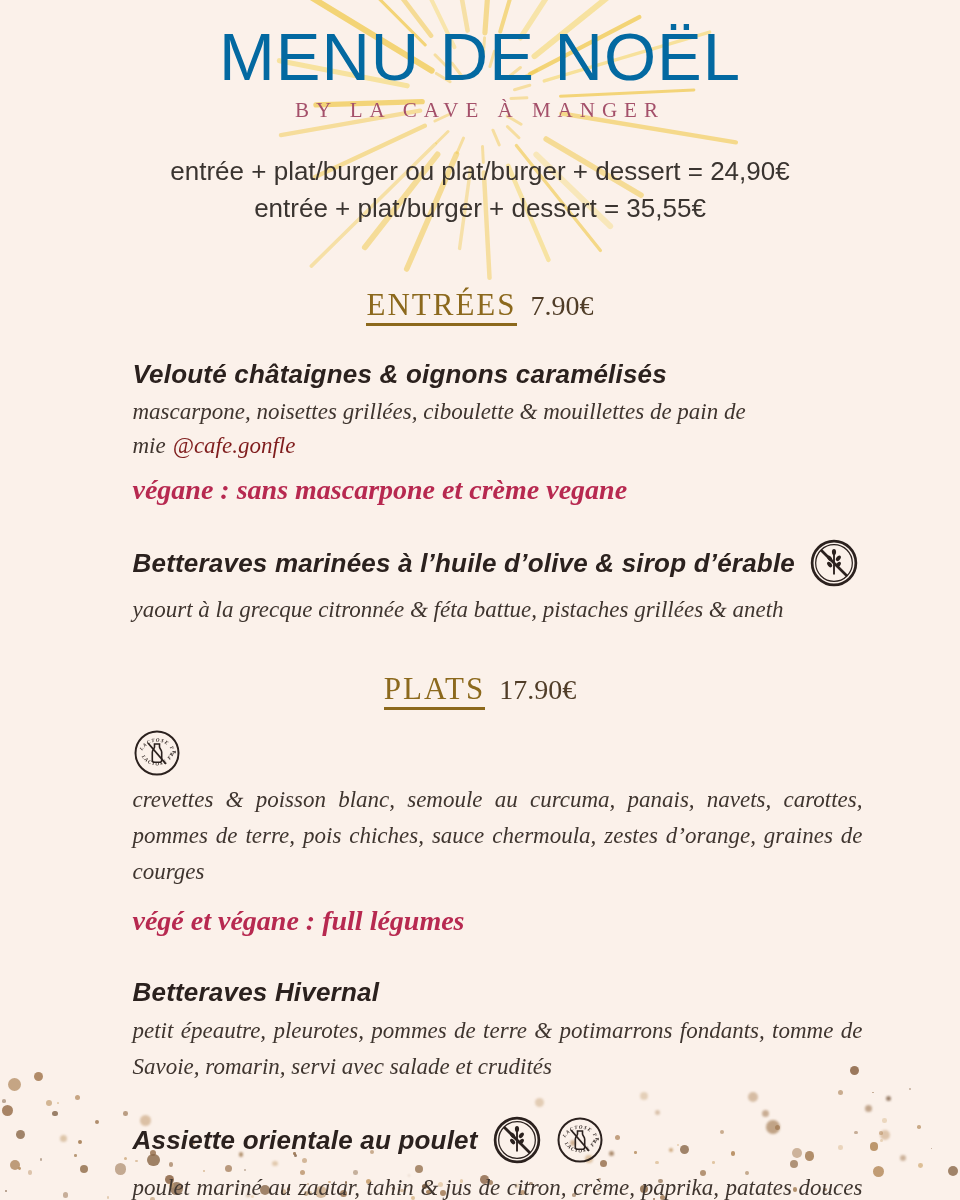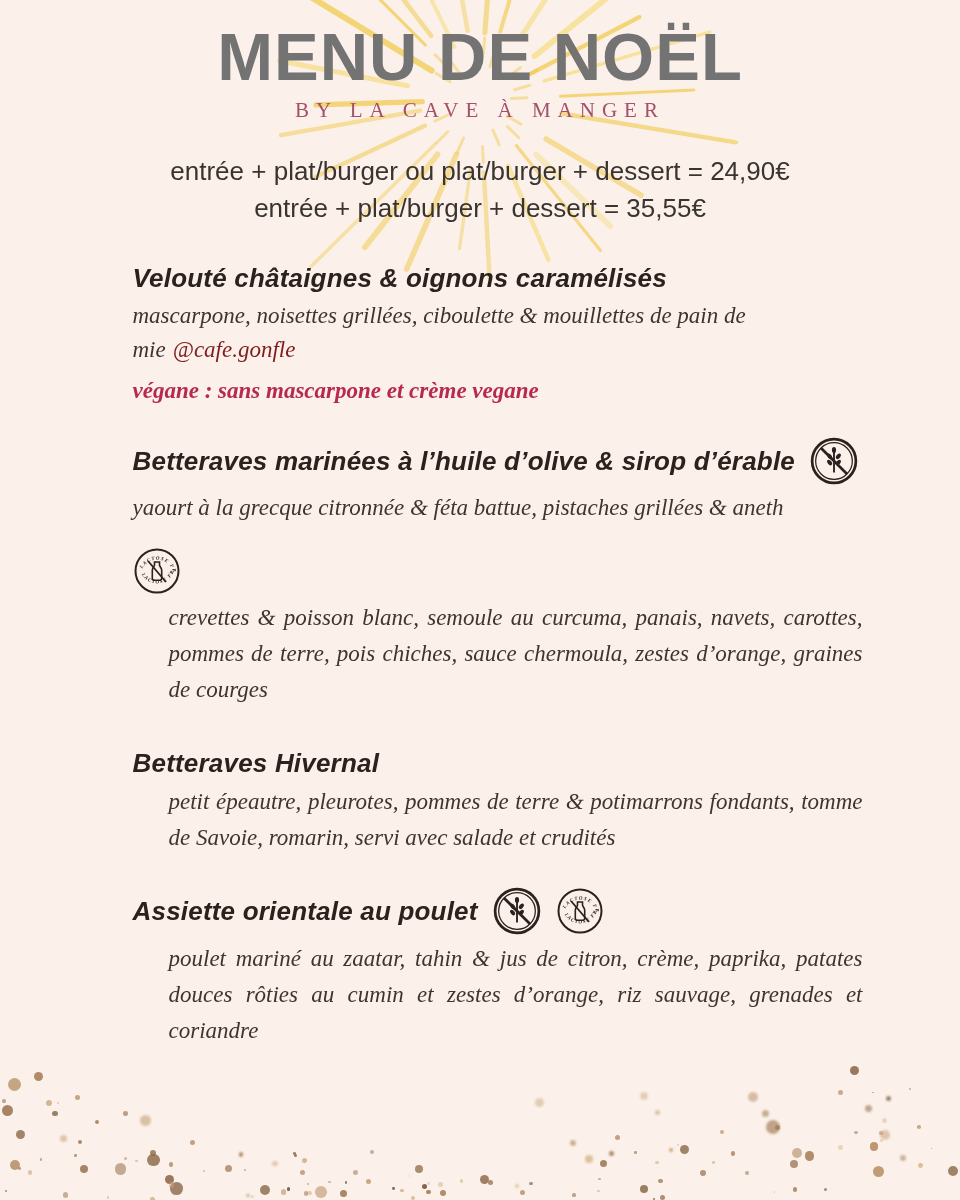--- a/index.html
+++ b/index.html
@@ -8,22 +8,22 @@
     position:relative; width:960px; height:1200px; margin:0 auto;
     background:#fbf1ea; overflow:hidden;
     font-family:"Liberation Sans", sans-serif; color:#2e2522;
   }
   .decor { position:absolute; pointer-events:none; }
   #firework { left:150px; top:-40px; }
   .content { position:relative; z-index:2; }
 
   header { text-align:center; padding-top:22px; }
   .title {
-    font-size:67px; font-weight:bold; letter-spacing:1px; line-height:1.05;
-    color:#737373; font-family:"Liberation Sans", sans-serif;
+    font-size:67px; font-weight:normal; letter-spacing:1px; line-height:1.05;
+    color:#0369a1; font-family:"Liberation Sans", sans-serif;
   }
   .subtitle {
     margin-top:6px; font-family:"Liberation Serif", serif;
     font-size:21px; letter-spacing:7px; color:#a4506a;
   }
   .formulas { margin-top:30px; font-size:26px; line-height:37px; font-weight:500; color:#3a3430; }
 
   .section-head { text-align:center; }
   .section-head.entrees { margin-top:60px; }
   .section-head.plats   { margin-top:44px; }
@@ -44,25 +44,25 @@
   .item.assiette  { margin-top:30px; }
 
   .item-title {
     display:flex; align-items:center; gap:14px;
     font-size:26px; font-weight:bold; color:#2b211e; letter-spacing:0.2px;
   }
   .item-desc {
     margin-top:5px; font-family:"Liberation Serif", serif;
     font-size:23px; color:#3f352f; line-height:34px;
   }
-  .item-desc.just { text-align:justify; line-height:36px;margin-left:36px; }
+  .item-desc.just { text-align:justify; line-height:36px; }
   .mention { color:#7f1d1d; margin-left:7px; }
   .item-note {
     margin-top:11px; font-family:"Liberation Serif", serif; font-weight:bold;
-    font-size:23px; color:#b72950;
+    font-size:28px; color:#b72950;
   }
   .item.couscous .item-note { margin-top:15px; }
 
   .badge { flex:0 0 auto; }
   #confetti { left:0; top:0; width:960px; height:1200px; z-index:1; }
   .dot { position:absolute; border-radius:50%; }
 </style>
 </head>
 <body>
 
@@ -118,20 +118,23 @@
       <h1 class="title">MENU DE NOËL</h1>
       <div class="subtitle">BY LA CAVE À MANGER</div>
       <div class="formulas">
         <div>entrée + plat/burger ou plat/burger + dessert = 24,90€</div>
         <div>entrée + plat/burger + dessert = 35,55€</div>
       </div>
     </header>
 
     <main>
 
+      <div class="section-head entrees">
+        <span class="section-title">ENTRÉES</span><span class="section-price">7.90€</span>
+      </div>
 
       <article class="item velout">
         <h2 class="item-title">
           <span>Velouté châtaignes  &amp; oignons caramélisés</span>
         </h2>
         <p class="item-desc"><span>mascarpone, noisettes grillées, ciboulette &amp; mouillettes de pain de mie</span><span class="mention">@cafe.gonfle</span></p>
         <p class="item-note">végane : sans mascarpone et crème vegane</p>
       </article>
 
       <article class="item better">
@@ -145,36 +148,40 @@
               <ellipse cx="19.8" cy="19.5" rx="1.9" ry="3" fill="#2b211e" transform="rotate(-38 19.8 19.5)"></ellipse>
               <ellipse cx="28.2" cy="19.5" rx="1.9" ry="3" fill="#2b211e" transform="rotate(38 28.2 19.5)"></ellipse>
               <ellipse cx="19.8" cy="25.5" rx="1.9" ry="3" fill="#2b211e" transform="rotate(-38 19.8 25.5)"></ellipse>
               <ellipse cx="28.2" cy="25.5" rx="1.9" ry="3" fill="#2b211e" transform="rotate(38 28.2 25.5)"></ellipse>
               <line x1="11.5" y1="11.5" x2="36.5" y2="36.5" stroke="#2b211e" stroke-width="2.6"></line>
             </svg>
         </h2>
         <p class="item-desc">yaourt à la grecque citronnée &amp; féta battue, pistaches grillées &amp; aneth</p>
       </article>
 
+      <div class="section-head plats">
+        <span class="section-title">PLATS</span><span class="section-price">17.90€</span>
+      </div>
 
       <article class="item couscous">
         <h2 class="item-title">
           <svg class="badge lf" width="48" height="48" viewBox="0 0 48 48">
               <defs>
                 <path id="lfTop0" d="M 8,25 A 16.5,16.5 0 0 1 40,25"></path>
                 <path id="lfBot0" d="M 7,23 A 17.5,17.5 0 0 0 41,23"></path>
               </defs>
               <circle cx="24" cy="24" r="21.5" fill="none" stroke="#2b211e" stroke-width="2"></circle>
               <text font-size="5" letter-spacing="1.1" fill="#2b211e" font-family="Liberation Serif, serif"><textPath href="#lfTop0" startOffset="8%">LACTOSE FREE</textPath></text>
               <text font-size="5" letter-spacing="1.1" fill="#2b211e" font-family="Liberation Serif, serif"><textPath href="#lfBot0" startOffset="10%">LACTOSE FREE</textPath></text>
               <path d="M21.5,15 h5 v3 c0,1.6 2.2,2.6 2.2,5.2 v8 a2,2 0 0 1 -2,2 h-5.4 a2,2 0 0 1 -2,-2 v-8 c0,-2.6 2.2,-3.6 2.2,-5.2 z" fill="none" stroke="#2b211e" stroke-width="1.6"></path>
               <line x1="15" y1="14" x2="33" y2="35" stroke="#2b211e" stroke-width="1.8"></line>
             </svg>
         </h2>
         <p class="item-desc just">crevettes &amp; poisson blanc, semoule au curcuma, panais, navets, carottes, pommes de terre, pois chiches, sauce chermoula, zestes d’orange, graines de courges</p>
+        <p class="item-note">végé et végane : full légumes</p>
       </article>
 
       <article class="item parment">
         <h2 class="item-title">
           <span>Betteraves Hivernal</span>
         </h2>
         <p class="item-desc just">petit épeautre, pleurotes, pommes de terre &amp; potimarrons fondants, tomme de Savoie, romarin, servi avec salade et crudités</p>
       </article>
 
       <article class="item assiette">

